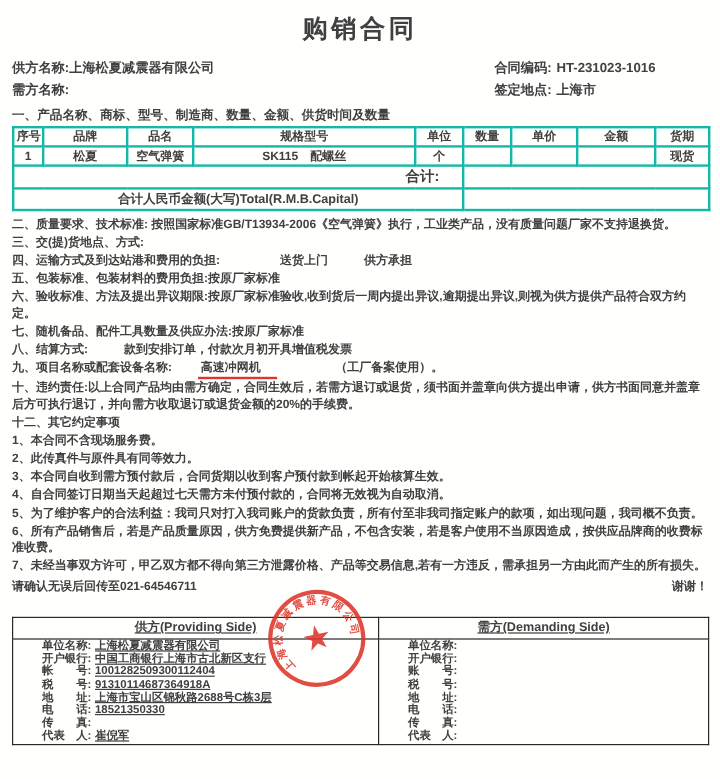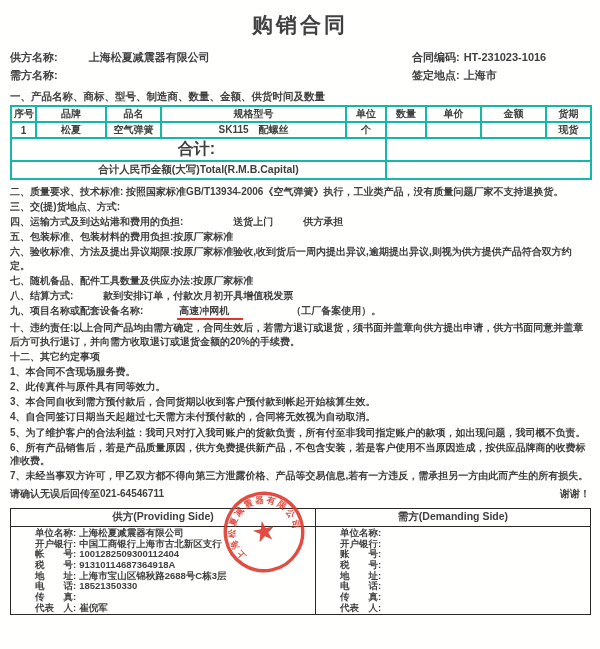--- a/index.html
+++ b/index.html
@@ -5,36 +5,36 @@
   html,body{margin:0;padding:0;background:#ffffff;}
   .page{
     position:relative;width:600px;height:649px;background:#fffffe;
     font-family:"Liberation Sans","DejaVu Sans",sans-serif;
     color:#404040;font-weight:700;overflow:hidden;box-sizing:border-box;
     padding:12px 10px 0 10px;
   }
   .title{text-align:center;font-size:21px;letter-spacing:3px;line-height:26px;margin:0 0 10px 0;}
   
   .hdr-row{display:flex;font-size:11px;line-height:18px;}
-  .hdr-left{display:flex;gap:31px;}
+  .hdr-left{display:flex;gap:0;}
   .hdr-right{margin-left:auto;width:178px;display:flex;gap:4px;}
   
   .sec-head{font-size:10.5px;line-height:14px;margin-top:5px;}
   
   table.prod{border-collapse:collapse;width:580px;table-layout:fixed;margin-top:2px;}
   table.prod th,table.prod td{border:2px solid #14b8a6;font-size:10px;padding:0 2px;height:14px;text-align:center;overflow:hidden;white-space:nowrap;}
-  table.prod .total-cell{font-size:16px;padding-right:6px;height:15px;}
+  table.prod .total-cell{text-align:right;font-size:12px;padding-right:19px;height:15px;}
   table.prod .capital-cell{height:16px;font-size:10.5px;}
   
   .clauses{margin-top:5px;}
   .clauses p{margin:0 0 1.5px 0;font-size:10px;line-height:13.6px;}
-  .u-red{display:inline-block;border-bottom:2px solid #e0352a;padding:0 14px 0 2px;margin-left:34px;margin-right:48px;}
+  .u-red{display:inline-block;border-bottom:2px solid #e0352a;padding:0 14px 0 2px;margin-left:22px;margin-right:48px;}
   .fax-line{display:flex;justify-content:space-between;gap:58px;font-size:10px;line-height:15px;margin-top:3px;}
   
-  table.parties{border-collapse:collapse;width:580px;table-layout:fixed;margin-top:7px;}
+  table.parties{border-collapse:collapse;width:580px;table-layout:fixed;margin-top:17px;text-decoration:underline;}
   table.parties th{border:1.5px solid #2c2825;font-size:10.5px;height:15px;text-align:center;}
   table.parties td{border:1.5px solid #2c2825;vertical-align:top;padding:1px 0 0 24px;}
   .p-row{font-size:9.5px;line-height:10.7px;white-space:nowrap;}
   .p-label{display:inline-block;}
   .p-value{margin-left:3px;}
   
   .seal{position:absolute;left:221px;top:489px;width:86px;height:86px;transform:rotate(-12deg);opacity:.88;pointer-events:none;}
 </style>
 </head>
 <body>

